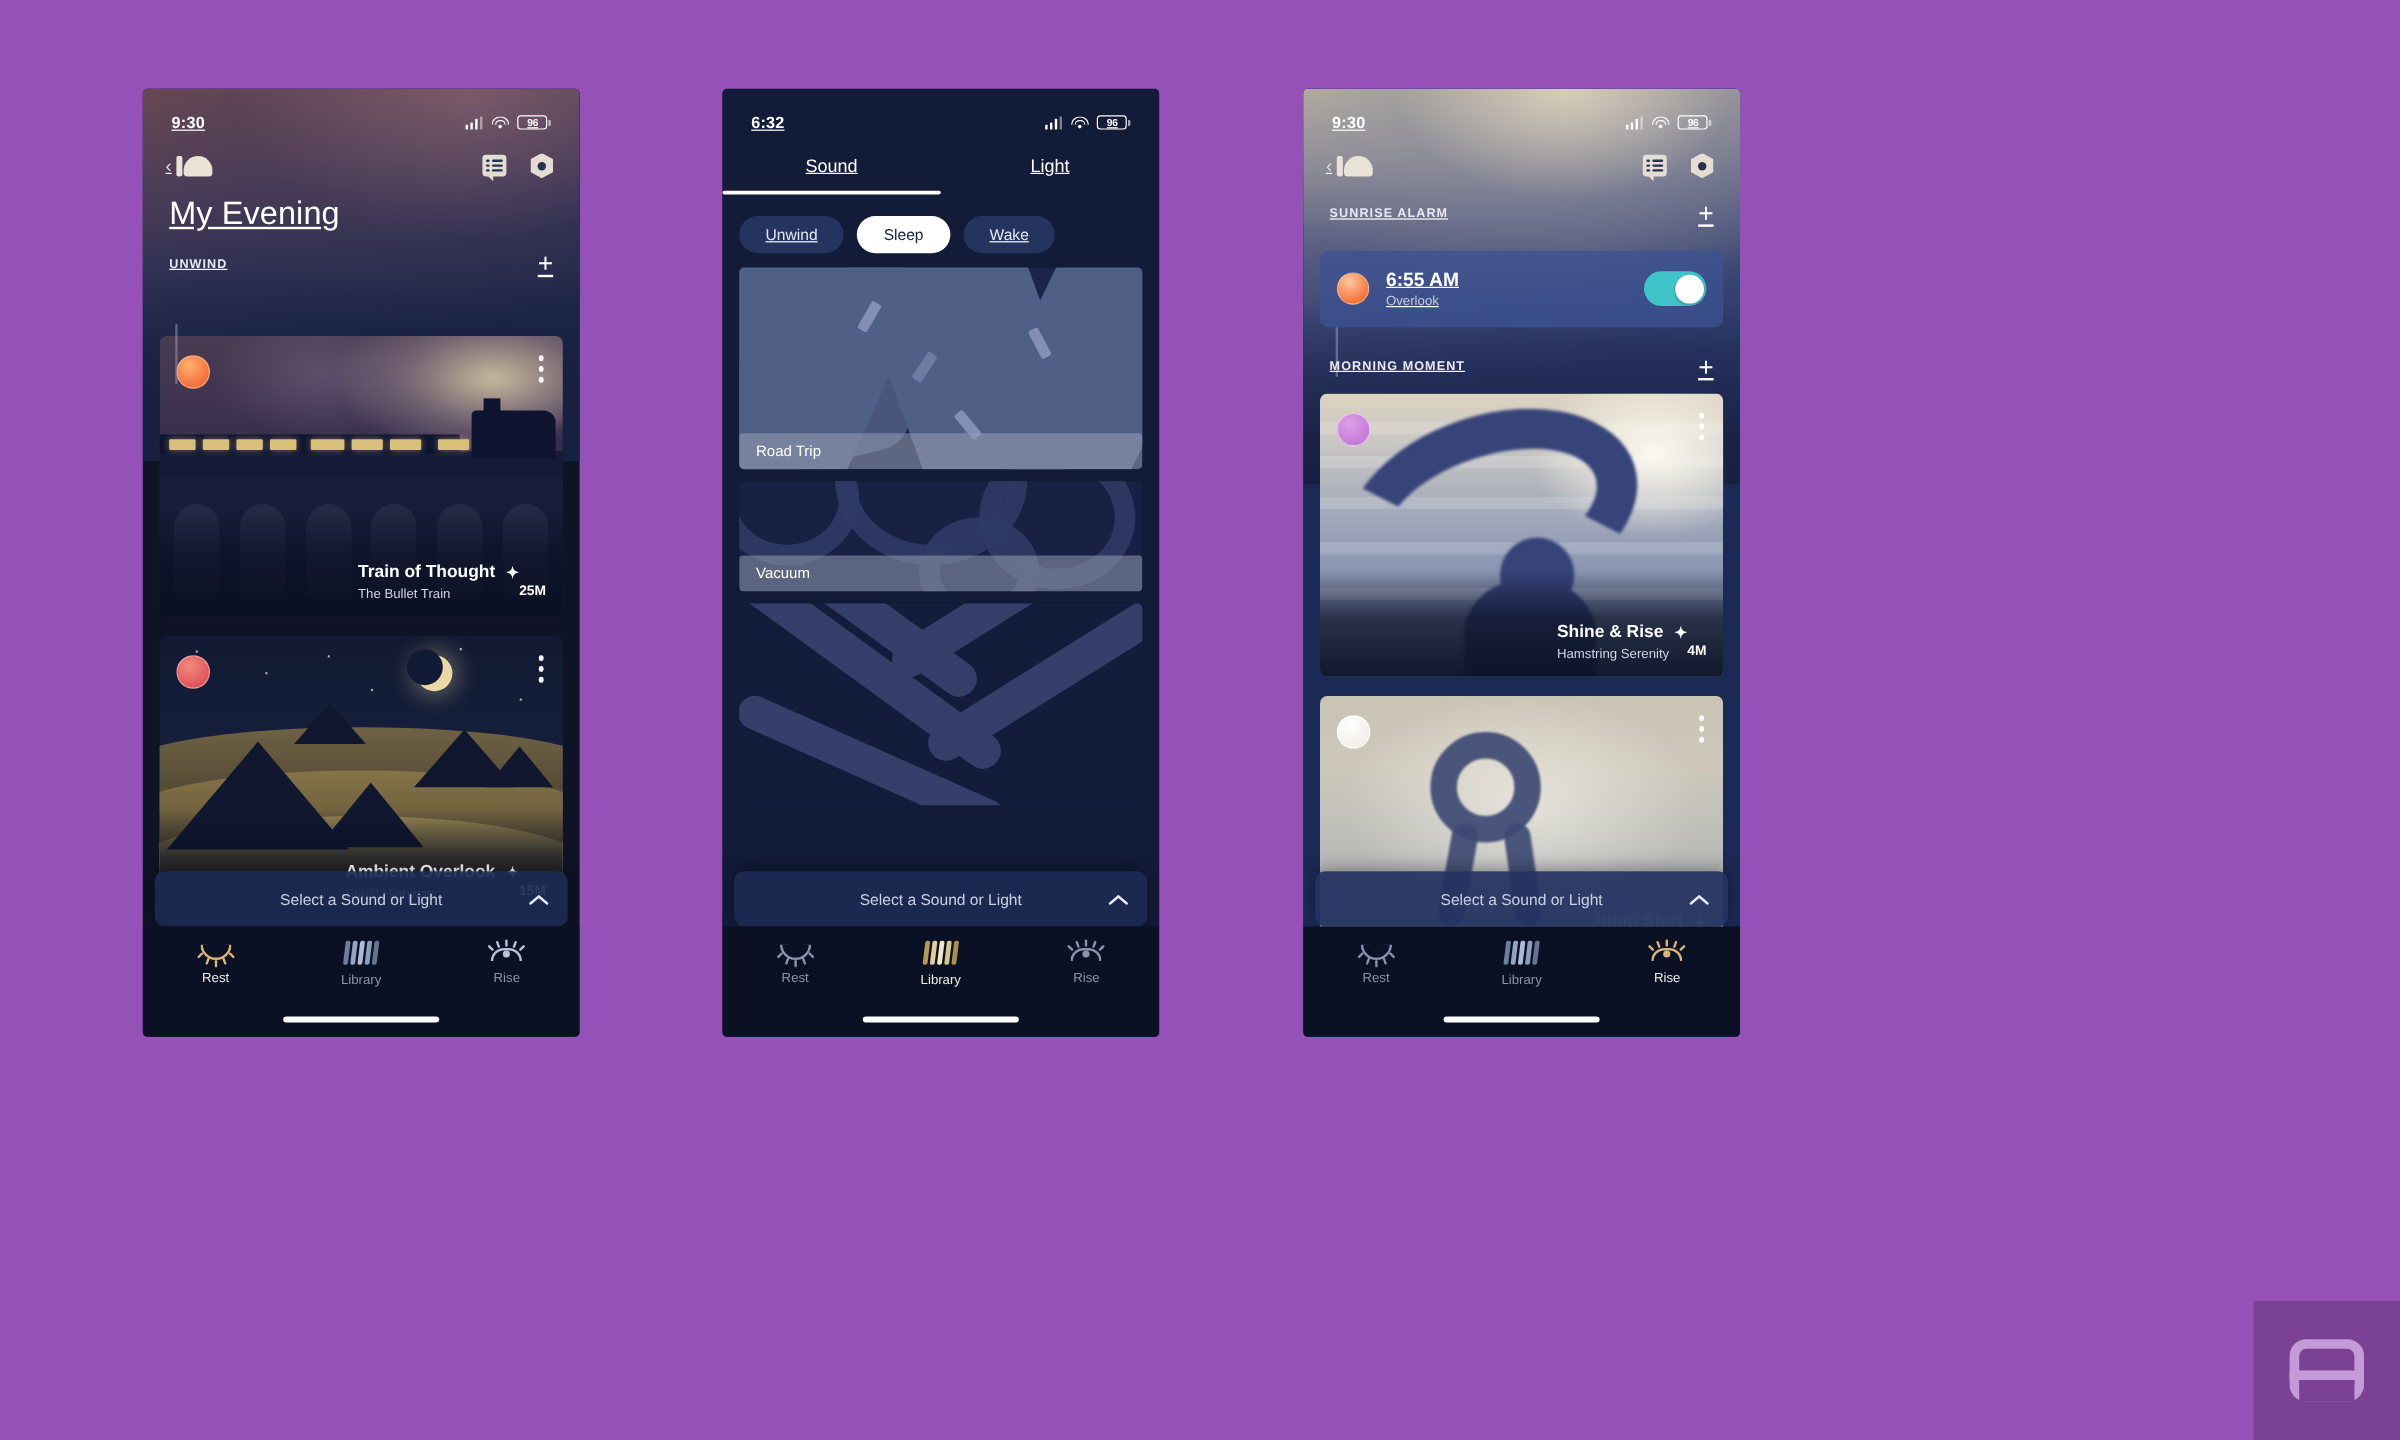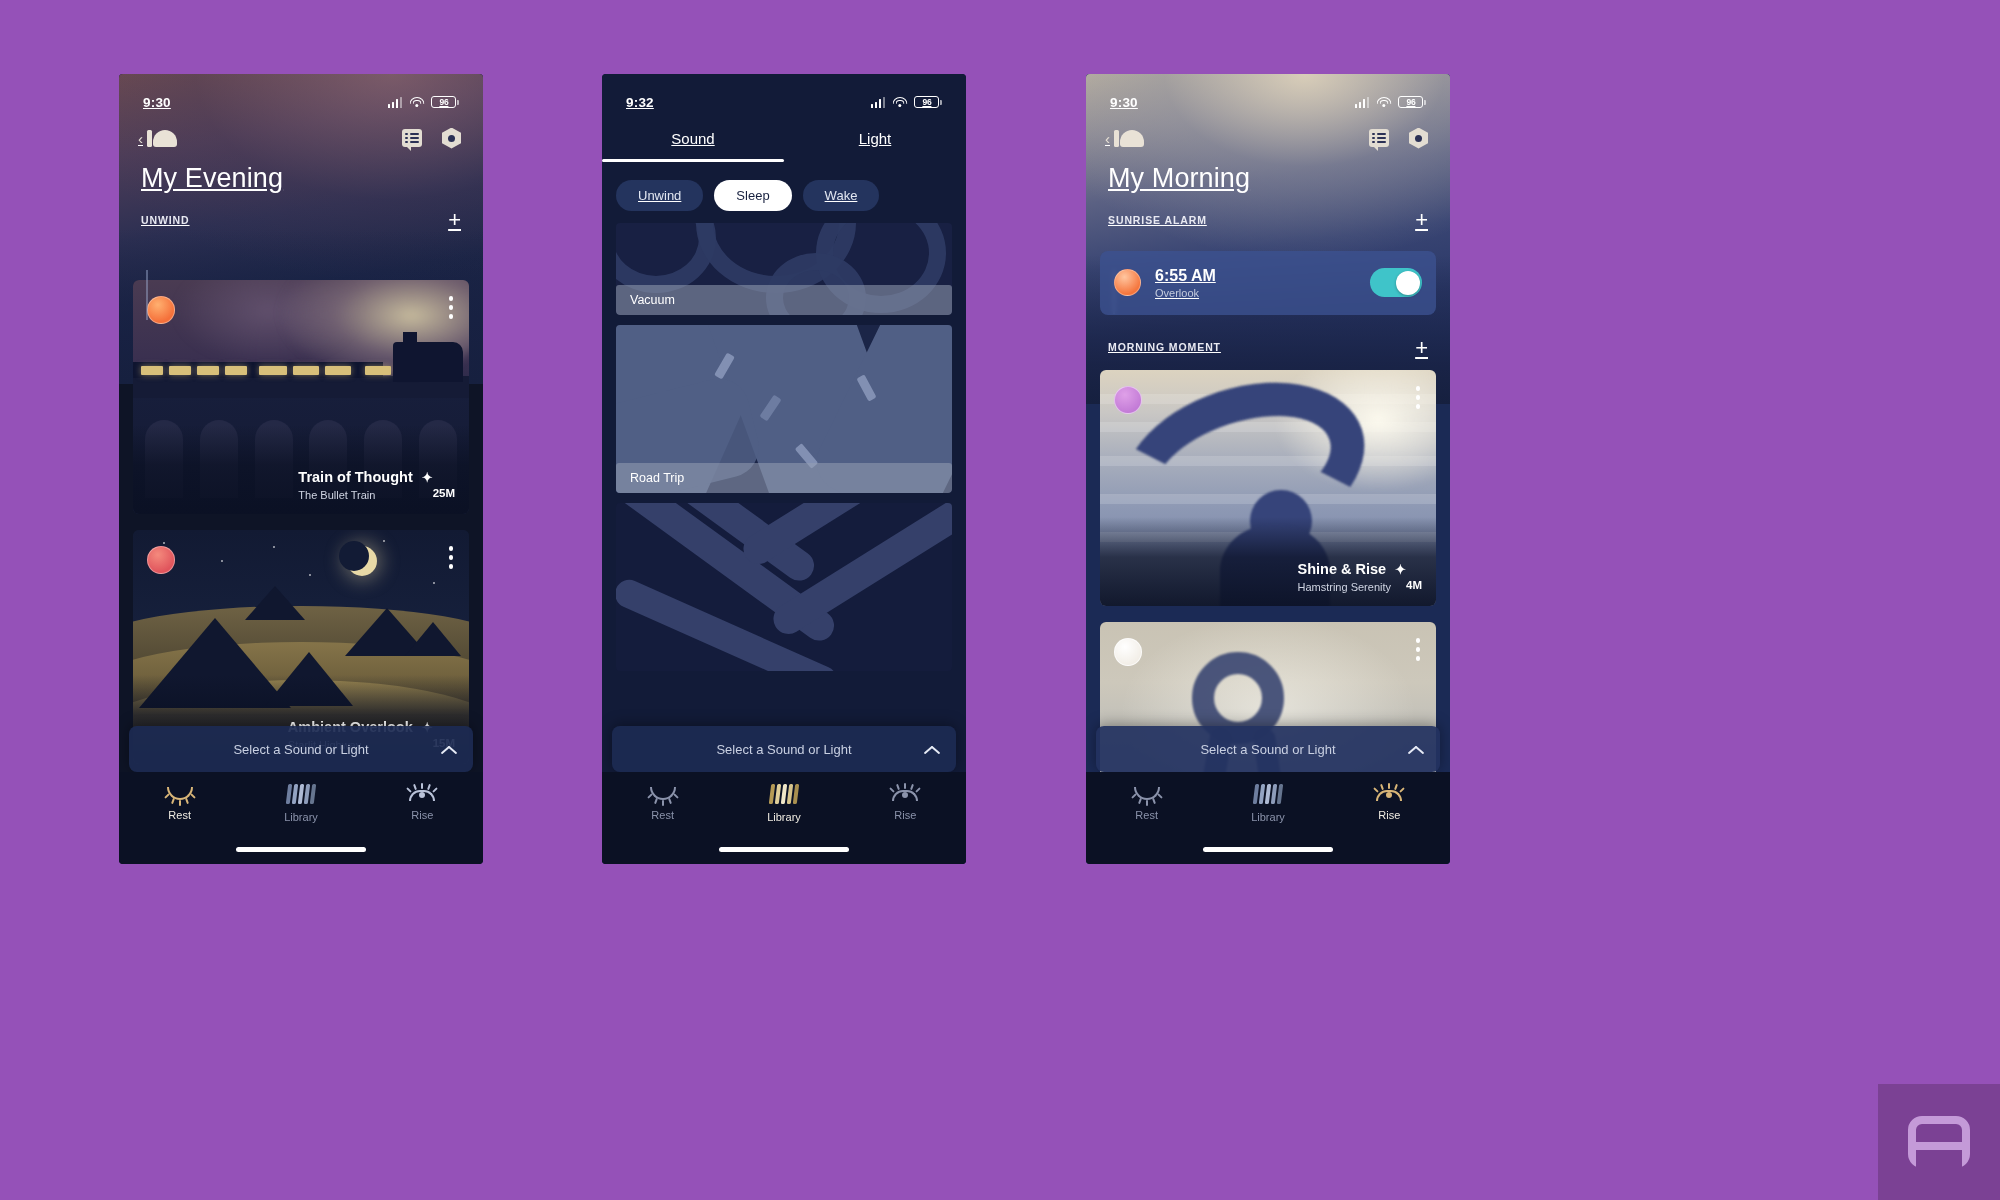--- a/index.html
+++ b/index.html
@@ -536,21 +536,21 @@
         <div class="home-ind"></div>
       </div>
 
     </div>
   </div>
 
   <div class="phone" id="phone2" style="background:#121b38">
     <div class="screen" style="background:#121b38">
 
       <div class="statusbar">
-        <div>9:32</div>
+        <div>6:32</div>
         <div class="status-right">
           <div class="sig">
               <i></i>
               <i></i>
               <i></i>
               <i></i>
             </div>
           <div class="wifi">
               <span></span>
               <span></span>
@@ -576,45 +576,45 @@
         </div>
       </div>
 
       <div class="chips">
         <div class="chip">Unwind</div>
         <div class="chip active">Sleep</div>
         <div class="chip">Wake</div>
       </div>
 
       <div style="padding:0 14px">
-
-        <div class="lib-card first">
-          <div class="lib-art art-rope">
-            <div class="r" style="left:-20px;top:-40px;width:120px;height:110px"></div>
-            <div class="r" style="left:80px;top:-70px;width:160px;height:140px"></div>
-            <div class="r" style="left:200px;top:-30px;width:130px;height:120px"></div>
-            <div class="r" style="left:150px;top:30px;width:100px;height:90px"></div>
-          </div>
-          <div class="lib-label">Vacuum</div>
-        </div>
 
         <div class="lib-card">
           <div class="lib-art art-road">
             <div class="band" style="left:-30px;top:-30px;width:150px;height:230px;transform:rotate(24deg)"></div>
             <div class="band" style="left:120px;top:-60px;width:140px;height:250px;transform:rotate(-20deg)"></div>
             <div class="band" style="left:230px;top:-20px;width:130px;height:210px;transform:rotate(26deg)"></div>
             <div class="band" style="left:-60px;top:70px;width:200px;height:100px;transform:rotate(-14deg);opacity:.85"></div>
             <div class="dash" style="left:104px;top:28px;transform:rotate(30deg)"></div>
             <div class="dash" style="left:246px;top:50px;transform:rotate(-28deg)"></div>
             <div class="dash" style="left:150px;top:70px;transform:rotate(34deg);opacity:.6"></div>
             <div class="dash" style="left:186px;top:118px;transform:rotate(-40deg)"></div>
           </div>
           <div class="lib-label">Road Trip</div>
         </div>
 
+        <div class="lib-card first">
+          <div class="lib-art art-rope">
+            <div class="r" style="left:-20px;top:-40px;width:120px;height:110px"></div>
+            <div class="r" style="left:80px;top:-70px;width:160px;height:140px"></div>
+            <div class="r" style="left:200px;top:-30px;width:130px;height:120px"></div>
+            <div class="r" style="left:150px;top:30px;width:100px;height:90px"></div>
+          </div>
+          <div class="lib-label">Vacuum</div>
+        </div>
+
         <div class="lib-card">
           <div class="lib-art art-track">
             <div class="t" style="left:-40px;top:-20px;width:260px;height:30px;transform:rotate(36deg)"></div>
             <div class="t" style="left:-20px;top:40px;width:260px;height:30px;transform:rotate(36deg)"></div>
             <div class="t" style="left:110px;top:-30px;width:260px;height:30px;transform:rotate(-32deg)"></div>
             <div class="t" style="left:140px;top:40px;width:260px;height:30px;transform:rotate(-32deg)"></div>
             <div class="t" style="left:-10px;top:120px;width:240px;height:28px;transform:rotate(24deg)"></div>
           </div>
         </div>
 
@@ -711,21 +711,20 @@
                 <i></i>
                 <i></i>
               </span>
           </span>
           <span class="icon-btn">
               <span class="hex-icon"></span>
             </span>
         </div>
       </div>
 
-      <div class="page-title">My Morning</div>
 
       <div class="section-head">
         <div class="section-label">SUNRISE ALARM</div>
         <div class="plus-btn">+</div>
       </div>
 
       <div class="rail" style="top:196px;height:44px"></div>
 
       <div style="position:relative;z-index:25;margin-top:22px">
         <div class="alarm-card">

